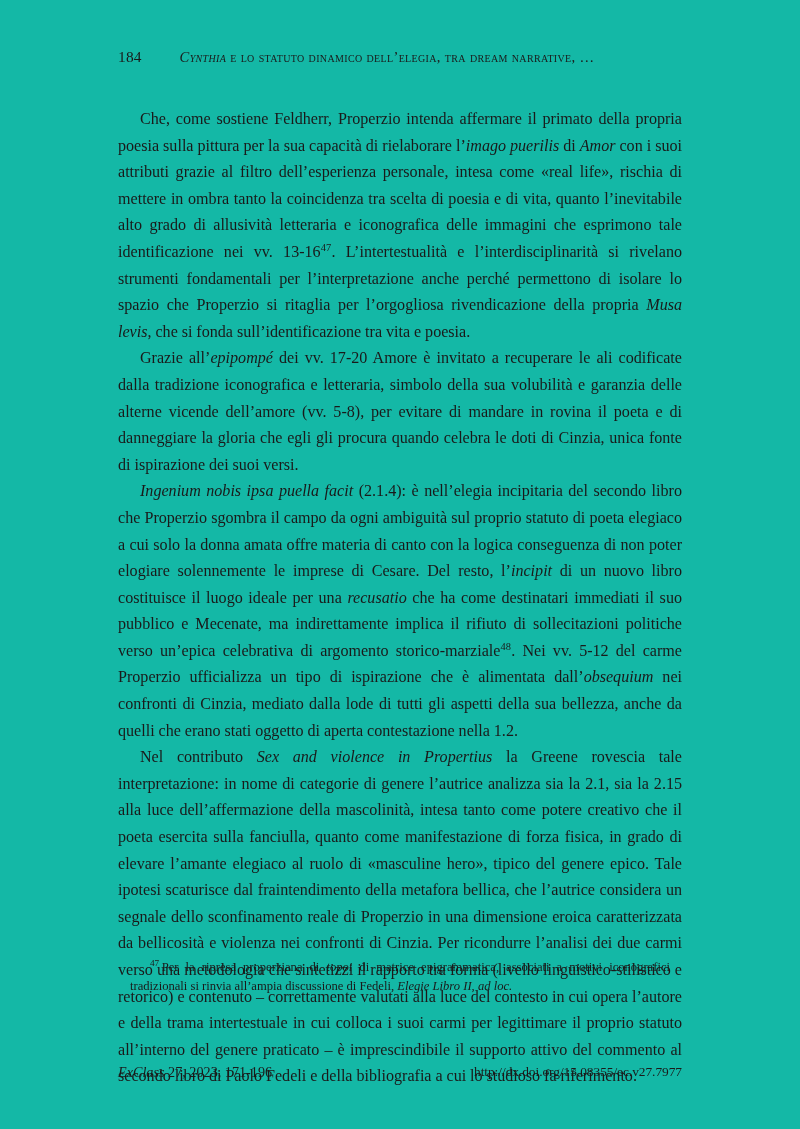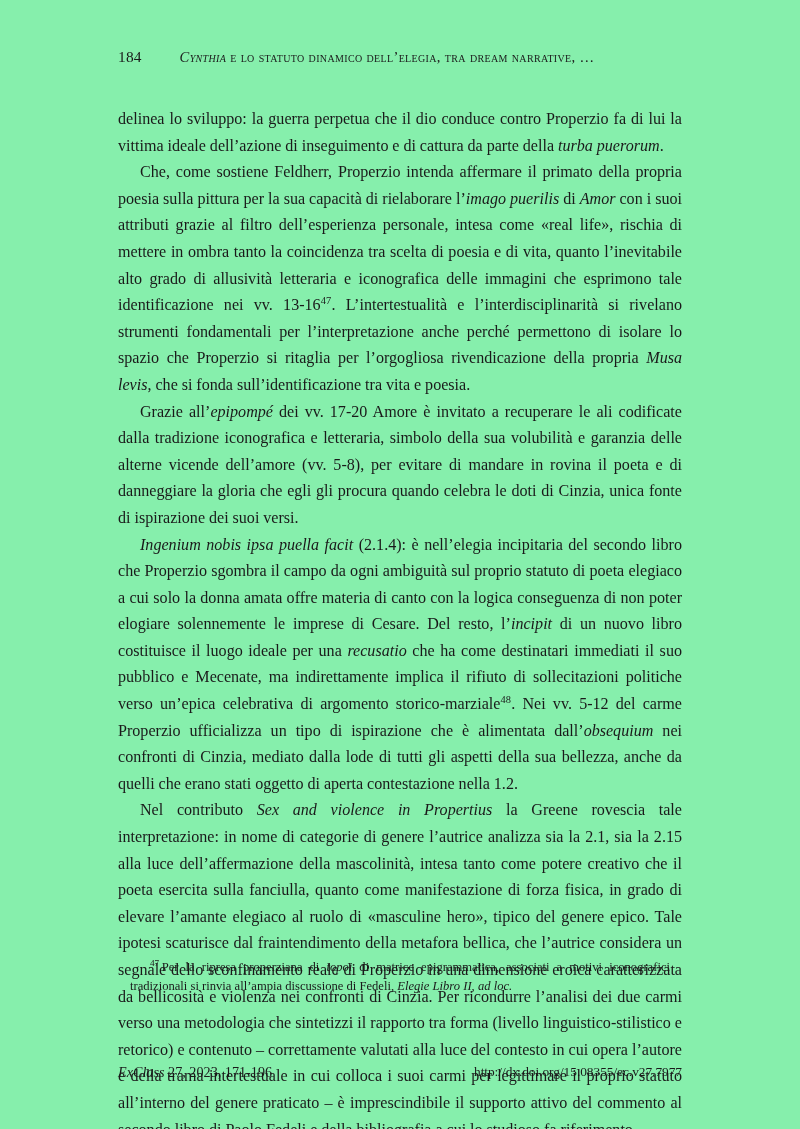--- a/index.html
+++ b/index.html
@@ -8,21 +8,21 @@
     background: #ffffff;
   }
   body {
     font-family: "Liberation Serif", "DejaVu Serif", serif;
     color: #1a1a1a;
   }
   .page {
     position: relative;
     width: 800px;
     height: 1129px;
-    background: #86efac;
+    background: #14b8a6;
     overflow: hidden;
     box-sizing: border-box;
   }
 
   
   .runhead {
     position: absolute;
     left: 118px;
     top: 47px;
     width: 564px;
@@ -130,21 +130,20 @@
 
   <div class="runhead">
     <span class="folio">184</span>
     <span class="title">
       <span class="ital">Cynthia</span>
       <span> e lo statuto dinamico dell’elegia, tra dream narrative, …</span>
     </span>
   </div>
 
   <div class="body-block" id="body-block">
-      <p class="para noindent"><span>delinea lo sviluppo: la guerra perpetua che il dio conduce contro Properzio fa di lui la vittima ideale dell’azione di inseguimento e di cattura da parte della </span><span class="i">turba puerorum</span><span>.</span></p>
       <p class="para"><span>Che, come sostiene Feldherr, Properzio intenda affermare il primato della propria poesia sulla pittura per la sua capacità di rielaborare l’</span><span class="i">imago puerilis</span><span> di </span><span class="i">Amor</span><span> con i suoi attributi grazie al filtro dell’esperienza personale, intesa come «real life», rischia di mettere in ombra tanto la coincidenza tra scelta di poesia e di vita, quanto l’inevitabile alto grado di allusività letteraria e iconografica delle immagini che esprimono tale identificazione nei vv. 13-16</span><sup class="fn">47</sup><span>. L’intertestualità e l’interdisciplinarità si rivelano strumenti fondamentali per l’interpretazione anche perché permettono di isolare lo spazio che Properzio si ritaglia per l’orgogliosa rivendicazione della propria </span><span class="i">Musa levis</span><span>, che si fonda sull’identificazione tra vita e poesia.</span></p>
       <p class="para"><span>Grazie all’</span><span class="i">epipompé</span><span> dei vv. 17-20 Amore è invitato a recuperare le ali codificate dalla tradizione iconografica e letteraria, simbolo della sua volubilità e garanzia delle alterne vicende dell’amore (vv. 5-8), per evitare di mandare in rovina il poeta e di danneggiare la gloria che egli gli procura quando celebra le doti di Cinzia, unica fonte di ispirazione dei suoi versi.</span></p>
       <p class="para"><span class="i">Ingenium nobis ipsa puella facit</span><span> (2.1.4): è nell’elegia incipitaria del secondo libro che Properzio sgombra il campo da ogni ambiguità sul proprio statuto di poeta elegiaco a cui solo la donna amata offre materia di canto con la logica conseguenza di non poter elogiare solennemente le imprese di Cesare. Del resto, l’</span><span class="i">incipit</span><span> di un nuovo libro costituisce il luogo ideale per una </span><span class="i">recusatio</span><span> che ha come destinatari immediati il suo pubblico e Mecenate, ma indirettamente implica il rifiuto di sollecitazioni politiche verso un’epica celebrativa di argomento storico-marziale</span><sup class="fn">48</sup><span>. Nei vv. 5-12 del carme Properzio ufficializza un tipo di ispirazione che è alimentata dall’</span><span class="i">obsequium</span><span> nei confronti di Cinzia, mediato dalla lode di tutti gli aspetti della sua bellezza, anche da quelli che erano stati oggetto di aperta contestazione nella 1.2.</span></p>
       <p class="para"><span>Nel contributo </span><span class="i">Sex and violence in Propertius</span><span> la Greene rovescia tale interpretazione: in nome di categorie di genere l’autrice analizza sia la 2.1, sia la 2.15 alla luce dell’affermazione della mascolinità, intesa tanto come potere creativo che il poeta esercita sulla fanciulla, quanto come manifestazione di forza fisica, in grado di elevare l’amante elegiaco al ruolo di «masculine hero», tipico del genere epico. Tale ipotesi scaturisce dal fraintendimento della metafora bellica, che l’autrice considera un segnale dello sconfinamento reale di Properzio in una dimensione eroica caratterizzata da bellicosità e violenza nei confronti di Cinzia. Per ricondurre l’analisi dei due carmi verso una metodologia che sintetizzi il rapporto tra forma (livello linguistico-stilistico e retorico) e contenuto – correttamente valutati alla luce del contesto in cui opera l’autore e della trama intertestuale in cui colloca i suoi carmi per legittimare il proprio statuto all’interno del genere praticato – è imprescindibile il supporto attivo del commento al secondo libro di Paolo Fedeli e della bibliografia a cui lo studioso fa riferimento.</span></p>
     </div>
 
   <div class="footnotes" id="footnote-area">
       <p class="fnote"><sup class="fnum">47</sup><span>Per la ripresa properziana di </span><span class="i">topoi</span><span> di matrice epigrammatica, associati a motivi iconografici tradizionali si rinvia all’ampia discussione di Fedeli, </span><span class="i">Elegie Libro II</span><span>, </span><span class="i">ad loc.</span></p>
     </div>
 

